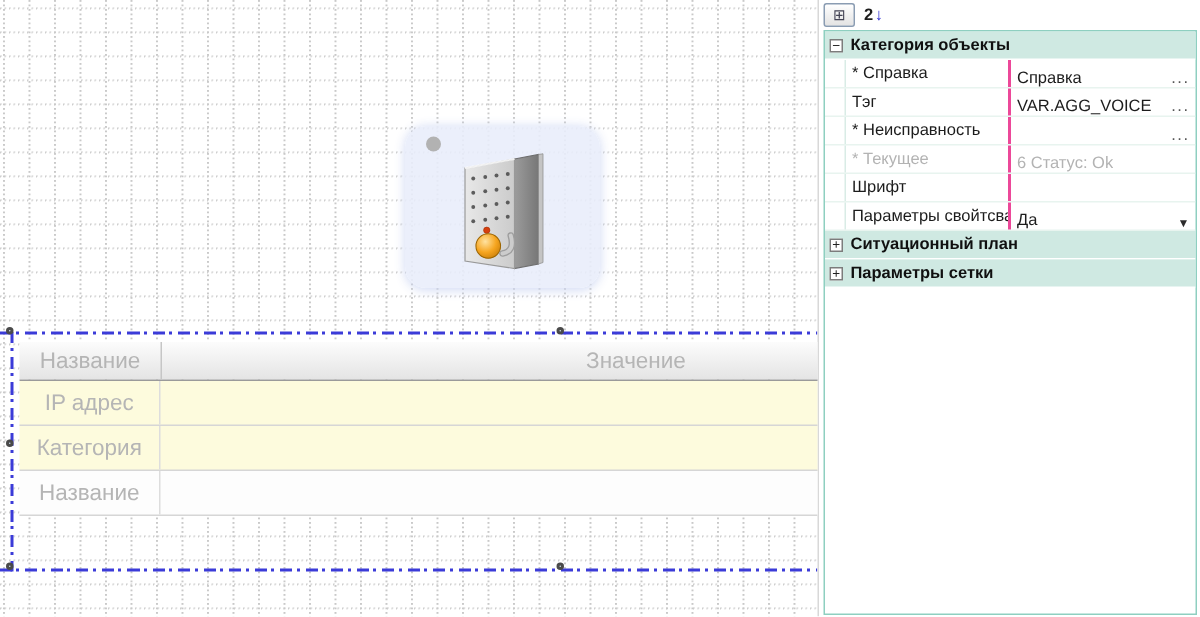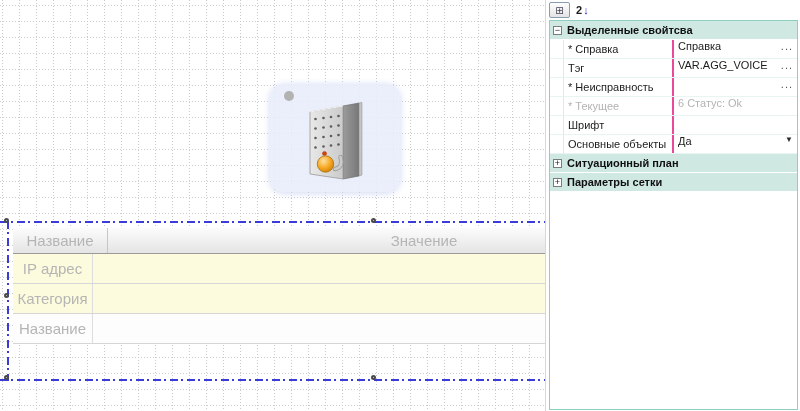--- a/index.html
+++ b/index.html
@@ -37,21 +37,21 @@
   
   .obj-table { position:absolute; left:13px; top:228px; width:727px; z-index:3;
     font-size:15px; color:#b5b5b5; }
   .thead { display:flex; height:26px; background:linear-gradient(#fcfcfc,#e4e4e4);
     border-bottom:1px solid #9a9a9a; }
   .th { display:flex; align-items:center; justify-content:center; }
   .th.c1 { width:95px; border-right:1px solid #c6c6c6; }
   .th.c2 { flex:1; }
   .trow { display:flex; height:30px; border-bottom:1px solid #d6d6d6; background:#fdfdfd; }
   .trow.yellow { background:#fdfbdd; }
-  .tc1 { width:80px; border-right:1px solid #dddddd; display:flex; align-items:center; justify-content:center; }
+  .tc1 { width:94px; border-right:1px solid #dddddd; display:flex; align-items:center; justify-content:center; }
   .tc2 { flex:1; }
 
   
   .panel { position:absolute; left:545px; top:0; width:255px; height:411px;
     background:#fff; border-left:1px solid #d8d8d8; font-size:11px; color:#1c1c1c; }
   .toolbar { height:20px; display:flex; align-items:center; padding-left:3px; }
   .tb-btn { width:21px; height:16px; border:1px solid #8a9cb2; border-radius:2px;
     background:linear-gradient(#ffffff,#e3e3e3); display:flex; align-items:center;
     justify-content:center; font-size:10px; color:#445; cursor:default; }
   .sort { margin-left:6px; font-weight:bold; font-size:11px; display:flex; align-items:center; }
@@ -61,21 +61,21 @@
     border:1px solid #8ecfc0; background:#fff; overflow:hidden; }
   .cat { display:flex; align-items:center; height:19px; background:#cfe9e2;
     border-bottom:1px solid #ffffff; }
   .expbox { width:9px; height:9px; border:1px solid #7c7c7c; background:#fff;
     margin:0 5px 0 3px; font-size:9px; line-height:7px; text-align:center; color:#222; }
   .cat-label { font-weight:bold; color:#101010; }
   .prow { display:flex; align-items:center; height:19px; border-bottom:1px solid #e8f4ef; }
   .gut { width:14px; align-self:stretch; border-right:1px solid #d9ece6; }
   .pname { width:110px; padding-left:4px; border-right:2px solid #ec4899;
     align-self:stretch; display:flex; align-items:center; overflow:hidden; white-space:nowrap; }
-  .pval { flex:1; padding-left:4px; display:flex; align-items:flex-start;
+  .pval { flex:1; padding-left:4px; display:flex; align-items:flex-end;
     overflow:hidden; white-space:nowrap; align-self:stretch; }
   .pval-text { overflow:hidden; white-space:nowrap; }
   .ellipsis { margin-left:auto; padding-right:4px; color:#555; letter-spacing:1px; flex:none; }
   .dd { margin-left:auto; padding-right:4px; color:#2b2b2b; font-size:8px; flex:none; }
   .prow.disabled .pname, .prow.disabled .pval { color:#b3b3b3; }
 </style>
 </head>
 <body>
 
 <div class="stage">
@@ -166,21 +166,21 @@
       <div class="sort">
         <span>2</span>
         <span class="arrow">↓</span>
       </div>
     </div>
 
     <div class="pgrid">
 
       <div class="cat">
         <span class="expbox">−</span>
-        <span class="cat-label">Выделенные свойтсва</span>
+        <span class="cat-label">Категория объекты</span>
       </div>
 
       <div class="prow">
         <div class="gut"></div>
         <div class="pname">* Справка</div>
         <div class="pval">
           <span class="pval-text">Справка</span>
           <span class="ellipsis">...</span>
         </div>
       </div>
@@ -211,21 +211,21 @@
         </div>
       </div>
 
       <div class="prow">
         <div class="gut"></div>
         <div class="pname">Шрифт</div>
       </div>
 
       <div class="prow">
         <div class="gut"></div>
-        <div class="pname">Основные объекты</div>
+        <div class="pname">Параметры свойтсва</div>
         <div class="pval">
           <span class="pval-text">Да</span>
           <span class="dd">▼</span>
         </div>
       </div>
 
       <div class="cat">
         <span class="expbox">+</span>
         <span class="cat-label">Ситуационный план</span>
       </div>

